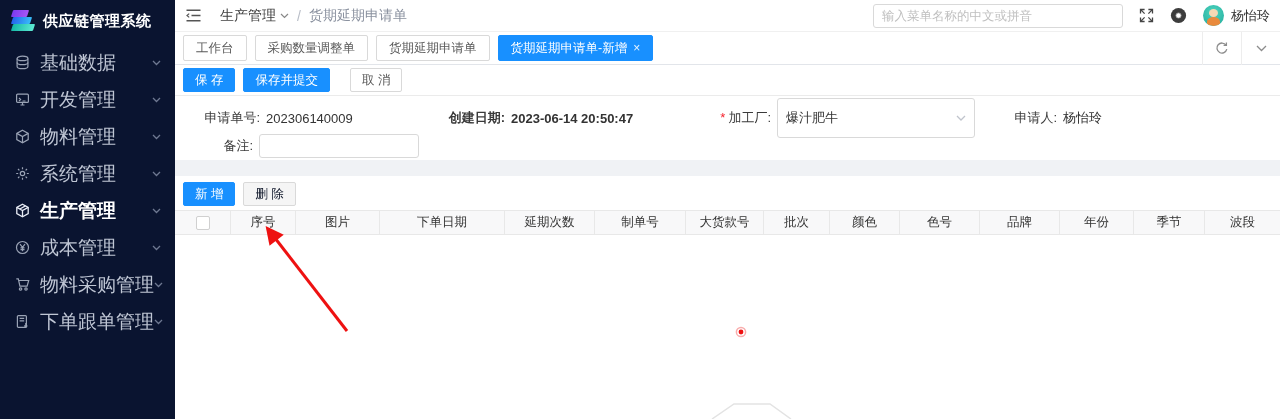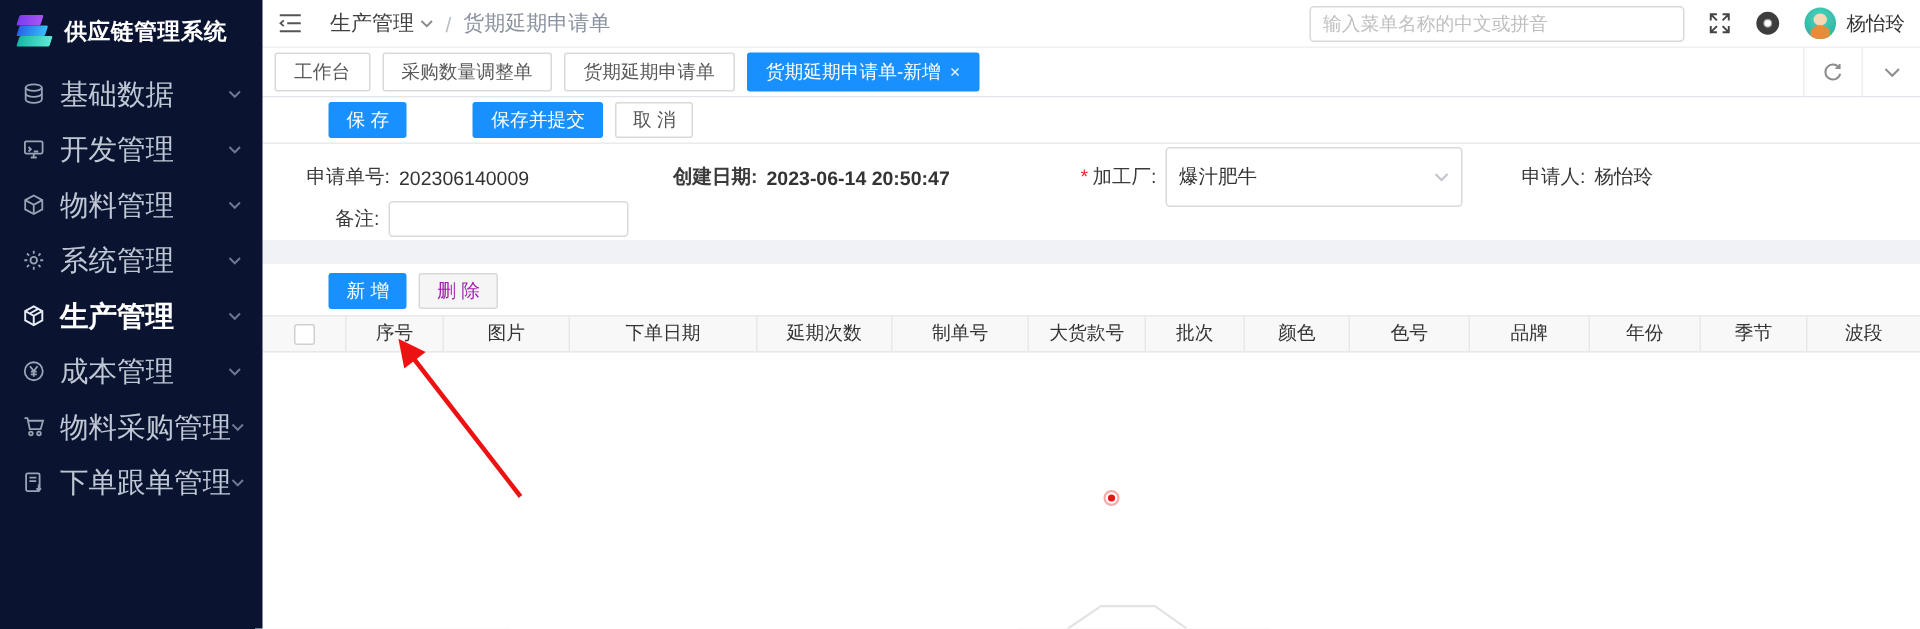--- a/index.html
+++ b/index.html
@@ -55,23 +55,23 @@
   .tab.active { background:#1890ff; border-color:#1890ff; color:#fff; }
   .tab .close { margin-left:6px; font-size:12px; opacity:.9; cursor:pointer; }
   .tab-tools { display:flex; height:33px; flex:none; }
   .tab-tool { width:39px; height:33px; display:flex; align-items:center; justify-content:center;
     border-left:1px solid #ededed; cursor:pointer; color:#8c8c8c; }
 
   .panel1 { position:absolute; top:65px; left:0; right:0; height:95px; background:#fff; }
   .toolbar { height:31px; display:flex; align-items:center; padding:0 8px; border-bottom:1px solid #ebebeb; }
   .btn { height:24px; padding:0 11px; border-radius:2px; font-size:12.5px; display:inline-flex;
     align-items:center; cursor:pointer; margin-right:8px; white-space:nowrap; }
-  .btn.primary { background:#1890ff; border:1px solid #1890ff; color:#fff;margin-left:36px; }
-  .btn.default { background:#fff; border:1px solid #d9d9d9; color:#555; }
-  .btn.disabled { background:#f5f5f5; border:1px solid #d9d9d9; color:#a21caf; cursor:not-allowed; }
+  .btn.primary { background:#1890ff; border:1px solid #1890ff; color:#fff; }
+  .btn.default { background:#fff; border:1px solid #d9d9d9; color:#555;margin-left:12px; }
+  .btn.disabled { background:#f5f5f5; border:1px solid #d9d9d9; color:#0f172a; cursor:not-allowed; }
 
   .fgroup { position:absolute; display:flex; align-items:center; height:26px; }
   .flabel { text-align:right; color:#3a3a3a; white-space:nowrap; }
   .fvalue { margin-left:6px; color:#333; white-space:nowrap; }
   .req { color:#f5222d; margin-right:3px; }
   .select { width:198px; height:40px; border:1px solid #d9d9d9; border-radius:3px; margin-left:6px;
     display:flex; align-items:center; padding:12px 8px; cursor:pointer; background:#fff; }
   .select .sel-text { flex:1; color:#333; }
   .select svg { flex:none; }
   .text-input { height:24px; border:1px solid #d9d9d9; border-radius:3px; margin-left:6px;

